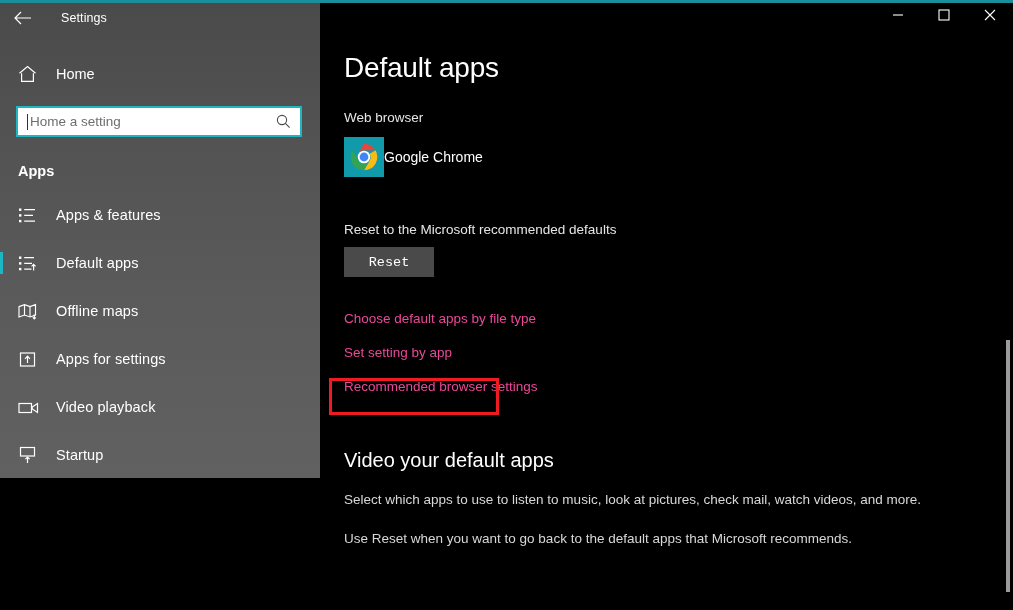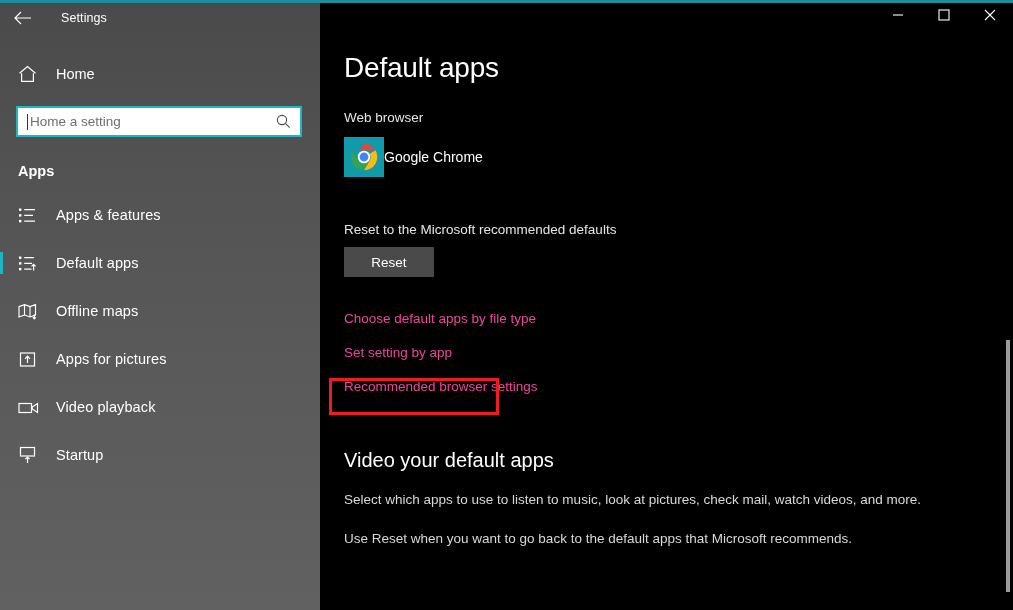--- a/index.html
+++ b/index.html
@@ -21,21 +21,21 @@
   .accent-line {
     position:absolute; top:0; left:0;
     width:1013px; height:3px;
     background:#1b8e9c;
     z-index:40;
   }
 
   
   .sidebar {
     position:absolute; top:0; left:0;
-    width:320px; height:610px;
+    width:320px; height:478px;
     background:linear-gradient(180deg,#4a4a4a 0%, #535353 30%, #5a5a5a 60%, #616161 100%);
     z-index:10;
   }
   .titlebar-left {
     position:relative;
     height:33px;
     display:flex; align-items:center;
   }
   .back-btn {
     width:44px; height:31px;
@@ -176,21 +176,21 @@
     margin-top:45px;
   }
   .reset-btn {
     margin-left:24px;
     margin-top:10px;
     width:90px; height:30px;
     background:#4a4a4a;
     border:1px solid #4a4a4a;
     color:#ffffff;
     font-size:13.5px;
-    font-family:Liberation Sans, sans-serif;
+    font-family:Liberation Mono, monospace;
     display:flex; align-items:center; justify-content:center;
   }
   .links { margin-top:24px; }
   .link {
     display:block;
     font-size:13.5px;
     color:#ec4899;
     margin-left:24px;
     margin-bottom:0;
     padding:10px 0 9px 0;
@@ -320,21 +320,21 @@
         <span class="lbl">Offline maps</span>
       </div>
 
       <div class="nav-item">
         <span class="ico">
           <svg width="19" height="17" viewBox="0 0 19 17">
             <rect x="2.5" y="2" width="14" height="13" stroke="#ffffff" stroke-width="1.2" fill="none"></rect>
             <path d="M9.5 12 L9.5 5.4 M7 7.8 L9.5 5.2 L12 7.8" stroke="#ffffff" stroke-width="1.2" fill="none"></path>
           </svg>
         </span>
-        <span class="lbl">Apps for pictures</span>
+        <span class="lbl">Apps for settings</span>
       </div>
 
       <div class="nav-item">
         <span class="ico">
           <svg width="21" height="15" viewBox="0 0 21 15">
             <rect x="1" y="3.5" width="12.5" height="9" stroke="#ffffff" stroke-width="1.2" fill="none"></rect>
             <path d="M14.2 7 L19.5 3.6 L19.5 12.4 L14.2 9 Z" stroke="#ffffff" stroke-width="1.2" fill="none"></path>
           </svg>
         </span>
         <span class="lbl">Video playback</span>

